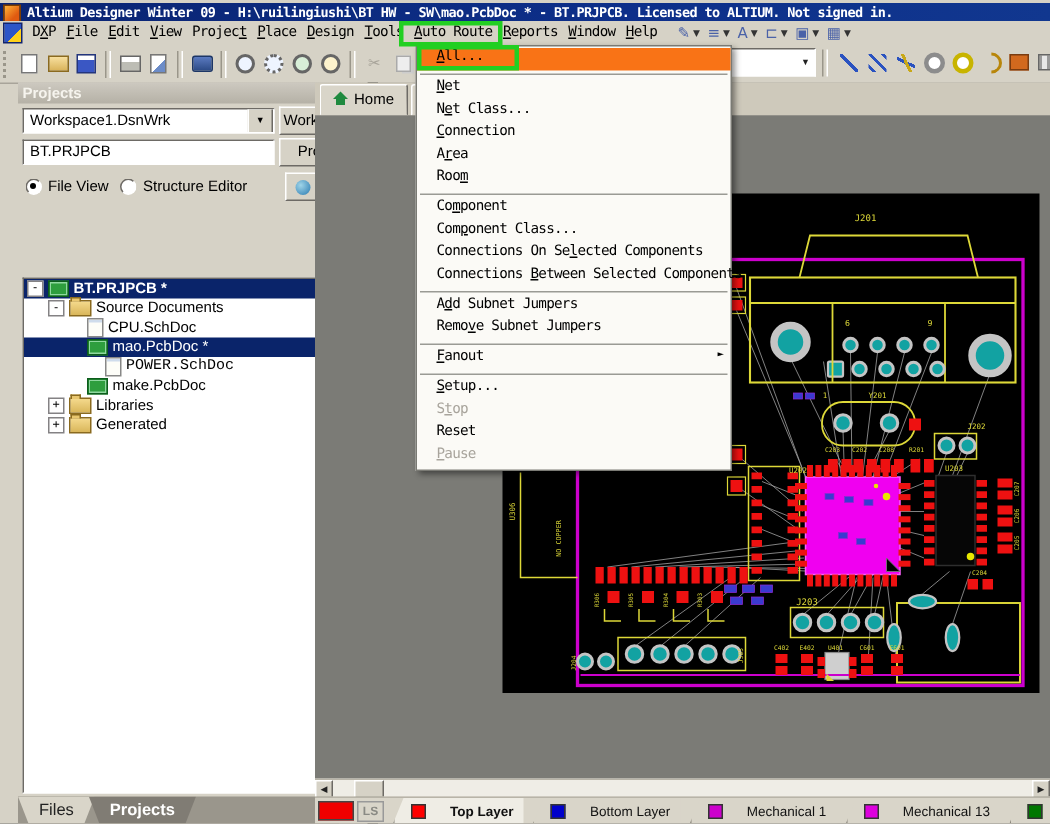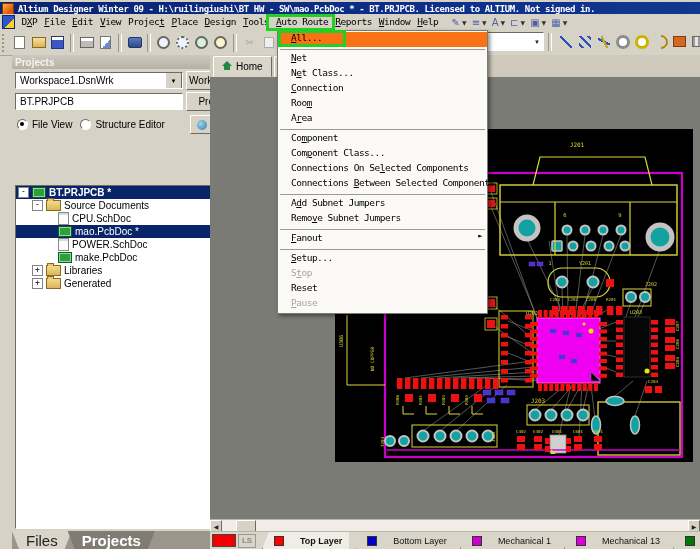--- a/index.html
+++ b/index.html
@@ -79,21 +79,21 @@
     font:8px "DejaVu Sans Mono",monospace;line-height:7px;text-align:center;margin-right:3px;flex:none}
   .i-chip{width:12px;height:9px;background:#2e9e3e;border:1px solid #0c5c1c;box-shadow:inset 0 0 0 1px #8fd89f;margin-right:3px;flex:none}
   .i-folder{width:13px;height:9px;background:linear-gradient(#f4d98c,#d9b65a);border:1px solid #8a6a1f;margin-right:3px;position:relative;flex:none}
   .i-folder::before{content:"";position:absolute;top:-3px;left:0;width:5px;height:2px;background:#e9c76f;border:1px solid #8a6a1f;border-bottom:none}
   .i-sheet{width:9px;height:11px;background:#fdfdf8;border:1px solid #888;box-shadow:inset 0 2px 0 #cfdcec;margin-right:3px;flex:none}
   .i-badge{width:8px;height:10px;background:repeating-linear-gradient(#fff 0 2px,#e03030 2px 4px);border:1px solid #a00000;position:absolute;right:3px;top:1px}
   .treecol{position:absolute;top:0;bottom:0;right:13px;width:1px;background:#e4e2da}
   
   .ptabs{position:absolute;left:0;bottom:0;height:18px;width:210px;background:#9a968c;display:flex;align-items:stretch;padding-left:4px}
   .ptab{clip-path:polygon(0 0,100% 0,calc(100% - 7px) 100%,7px 100%);padding:0 14px;display:flex;align-items:center;
-    font-size:15px;background:#d9d5c9;color:#222;margin-left:-4px}
+    font-size:11px;background:#d9d5c9;color:#222;margin-left:-4px}
   .ptab.on{background:#807c74;color:#fff;font-weight:bold}
   
   .editor{position:absolute;left:210px;top:55px;right:0;bottom:0}
   .doctabs{position:absolute;left:0;top:0;right:0;height:22px;background:#cec9bb;border-bottom:1px solid #8a8a84;
     display:flex;align-items:flex-end;padding-left:3px;gap:2px}
   .dtab{height:19px;background:#d9d5c9;border:1px solid;border-color:#fff #6d6a65 #d9d5c9 #fff;border-radius:2px 2px 0 0;
     display:flex;align-items:center;gap:4px;padding:0 8px;font-size:10px}
   .i-home{width:10px;height:9px;position:relative;margin-top:-2px}
   .i-home::before{content:"";position:absolute;left:0;top:0;border-left:5px solid transparent;border-right:5px solid transparent;border-bottom:5px solid #1f8a3f}
   .i-home::after{content:"";position:absolute;left:2px;top:5px;width:6px;height:4px;background:#1f8a3f}
@@ -309,21 +309,21 @@
           <span style="width: 12px; flex: 0 0 auto;"></span>
           <span class="i-sheet"></span>
           <span>CPU.SchDoc</span>
         </div>
         <div class="tr-row sel" style="padding-left: 30px;">
           <span style="width: 12px; flex: 0 0 auto;"></span>
           <span class="i-chip"></span>
           <span>mao.PcbDoc *</span>
           <span class="i-badge"></span>
         </div>
-        <div class="tr-row" style="padding-left: 30px;">
+        <div class="tr-row" style="padding-left: 42px; font-family: Liberation Mono, monospace;">
           <span style="width: 12px; flex: 0 0 auto;"></span>
           <span class="i-sheet"></span>
           <span>POWER.SchDoc</span>
         </div>
         <div class="tr-row" style="padding-left: 30px;">
           <span style="width: 12px; flex: 0 0 auto;"></span>
           <span class="i-chip"></span>
           <span>make.PcbDoc</span>
         </div>
         <div class="tr-row" style="padding-left: 16px;">
@@ -667,22 +667,22 @@
       </span>
   </div>
 </div>
 
 <div class="popup">
     <div class="mi sel"><u>A</u>ll...</div>
     <div class="msep"></div>
     <div class="mi"><u>N</u>et</div>
     <div class="mi">N<u>e</u>t Class...</div>
     <div class="mi"><u>C</u>onnection</div>
+    <div class="mi">A<u>r</u>ea</div>
     <div class="mi">Roo<u>m</u></div>
-    <div class="mi">A<u>r</u>ea</div>
     <div class="msep"></div>
     <div class="mi">Co<u>m</u>ponent</div>
     <div class="mi">Com<u>p</u>onent Class...</div>
     <div class="mi">Connections On Se<u>l</u>ected Components</div>
     <div class="mi">Connections <u>B</u>etween Selected Components</div>
     <div class="msep"></div>
     <div class="mi">A<u>d</u>d Subnet Jumpers</div>
     <div class="mi">Remo<u>v</u>e Subnet Jumpers</div>
     <div class="msep"></div>
     <div class="mi"><u>F</u>anout<span class="sub">►</span></div>

